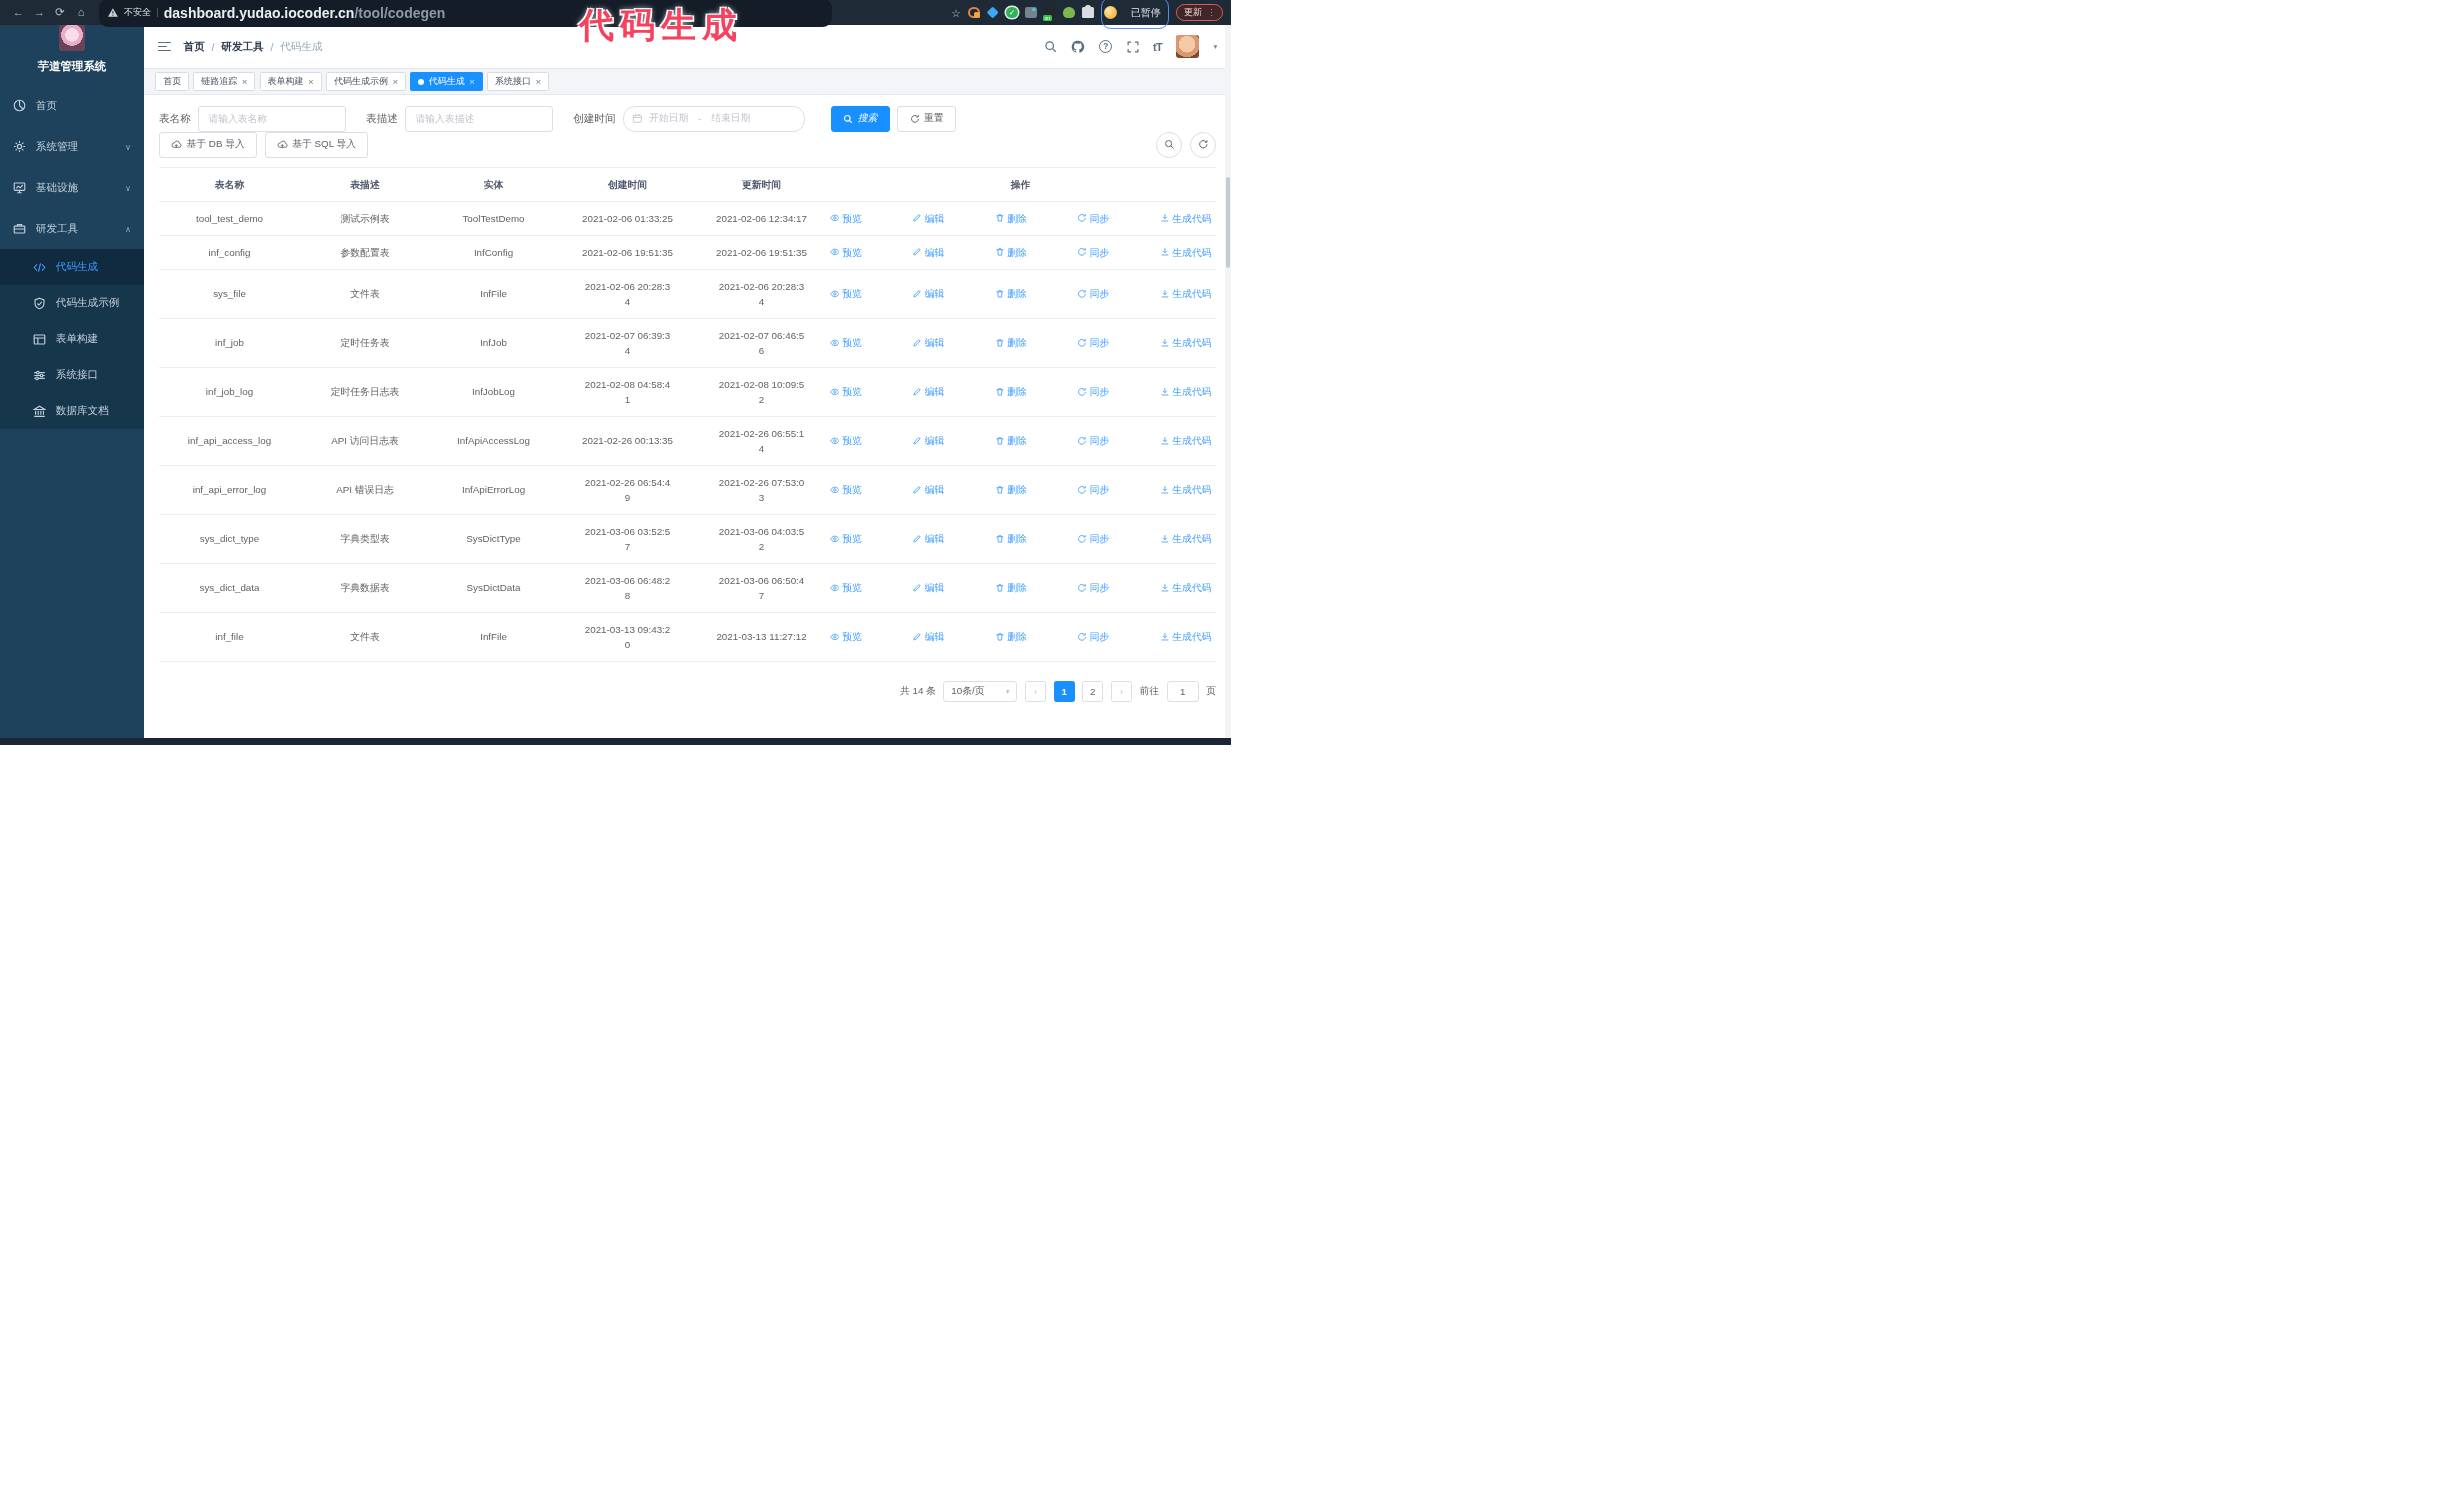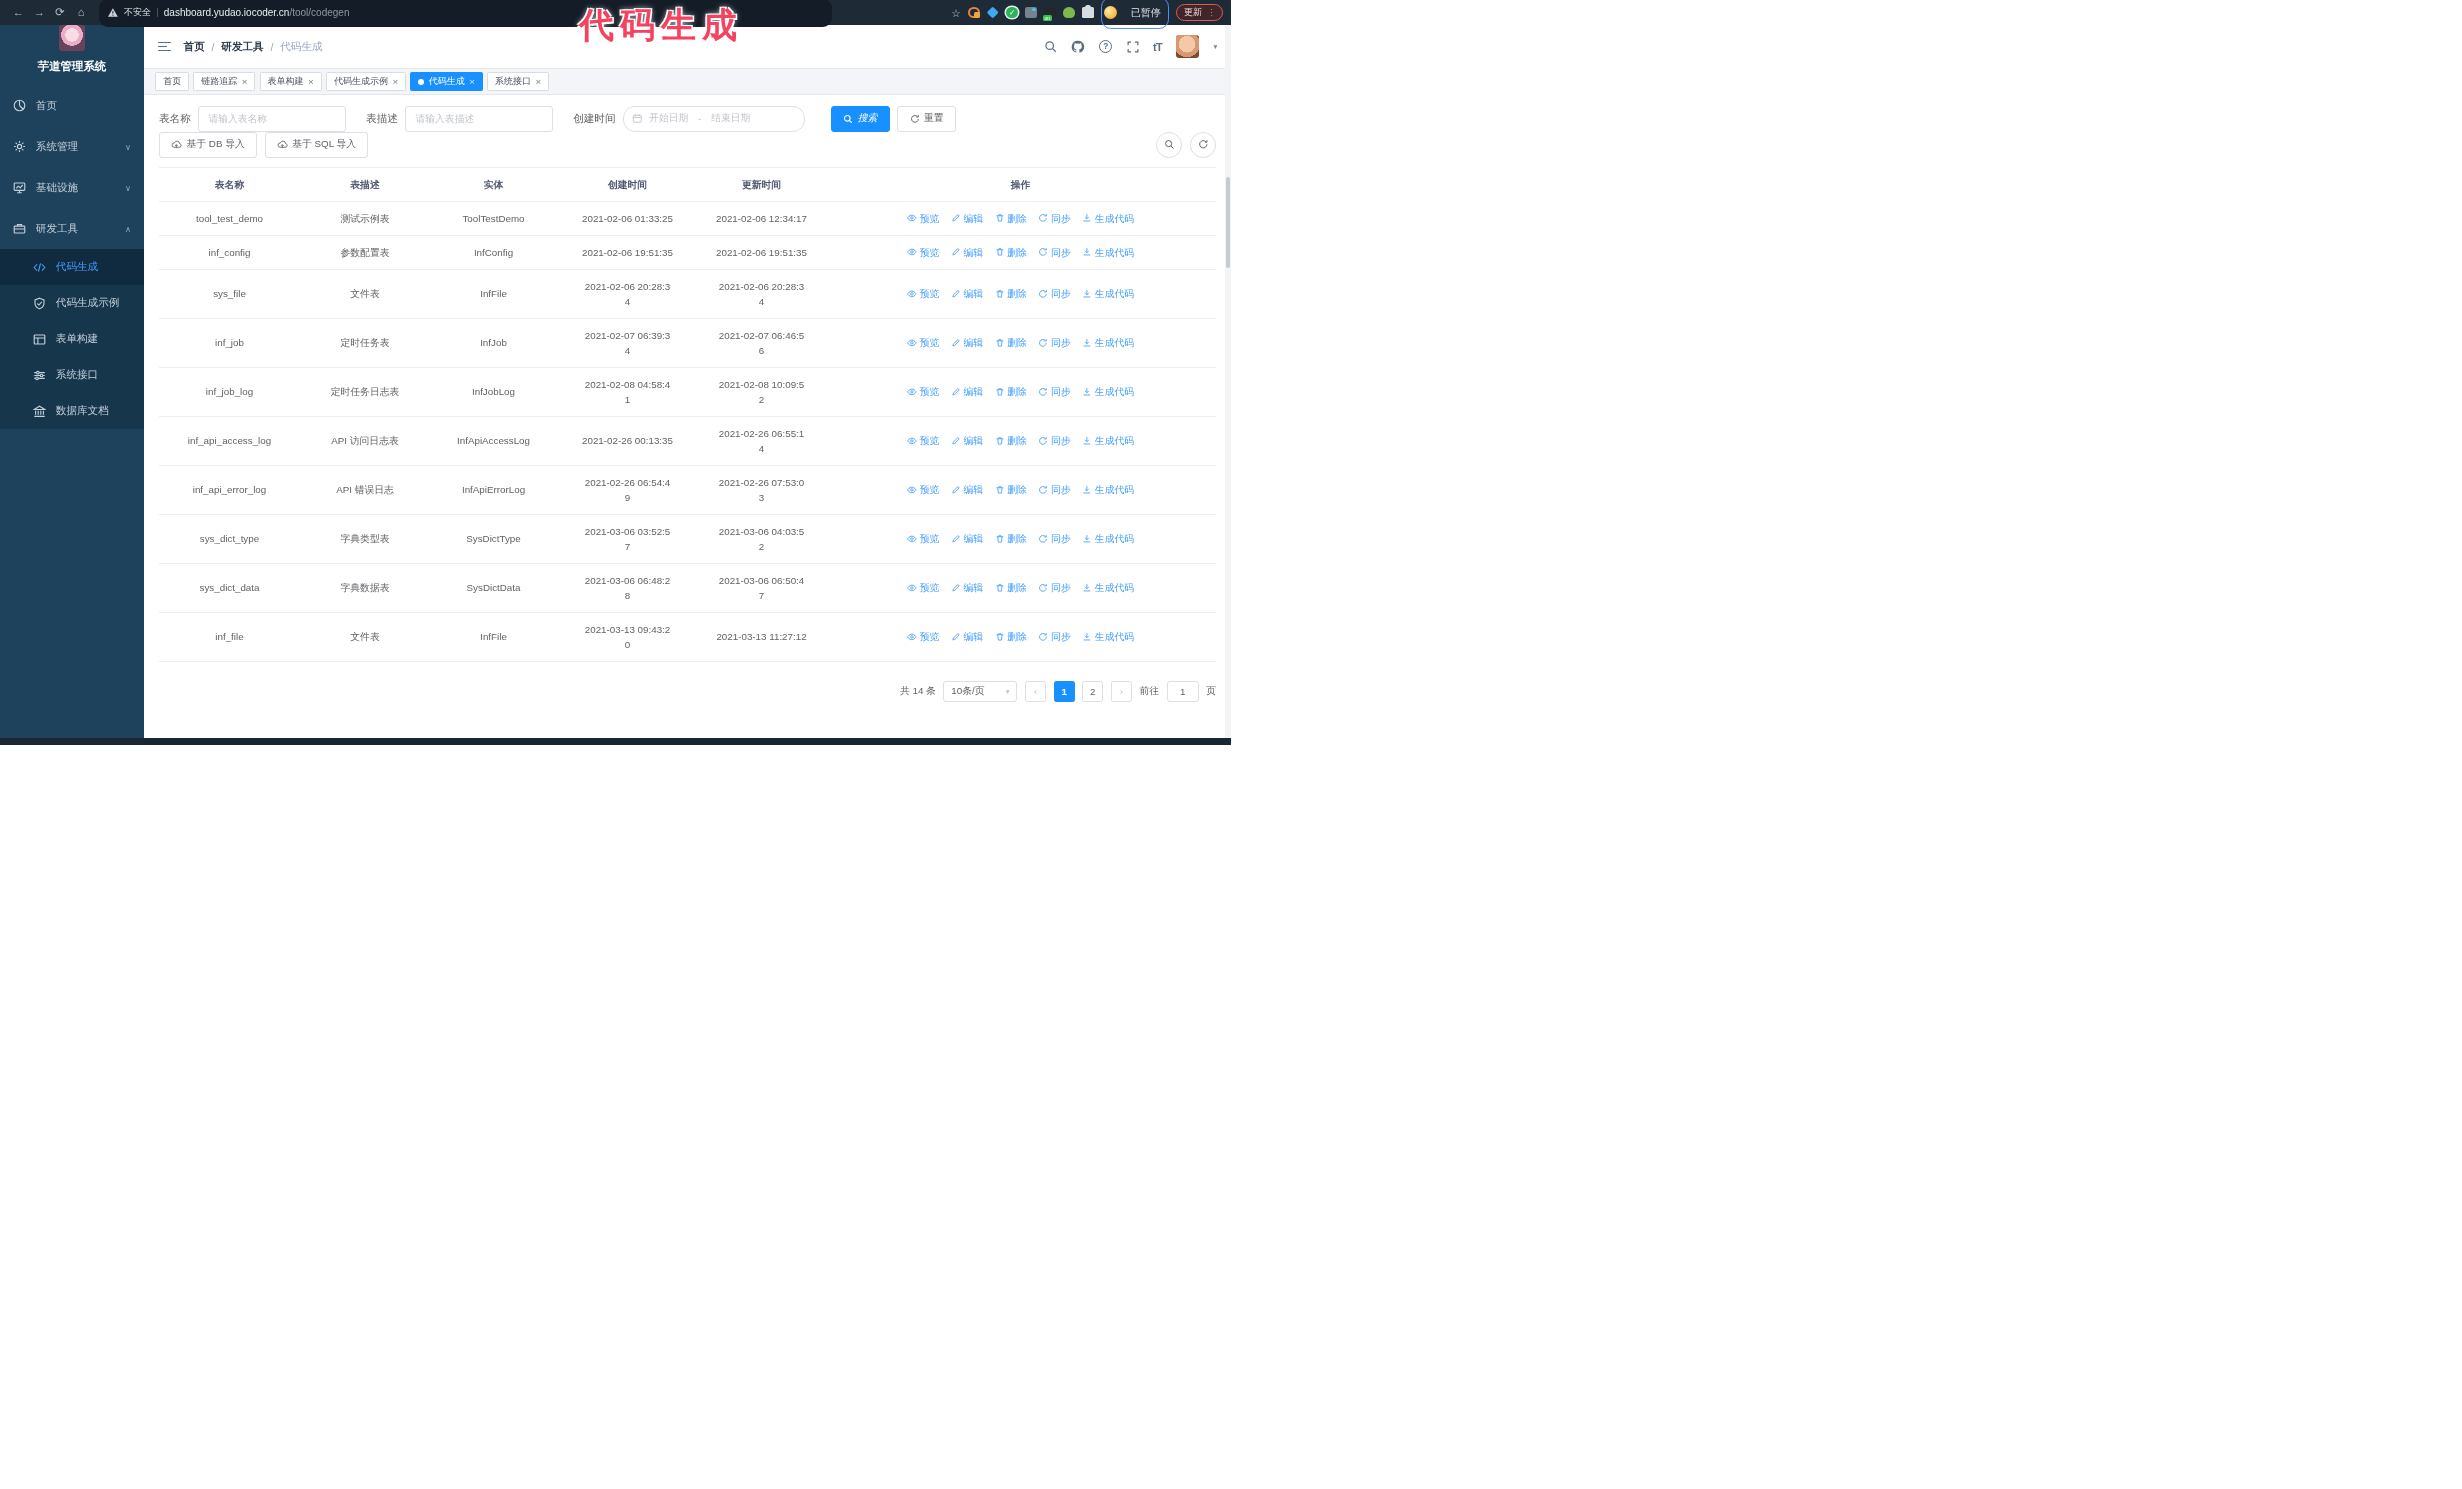--- a/index.html
+++ b/index.html
@@ -6,21 +6,21 @@
   html,body { width:1231px; height:745px; }
   body { font-family:"Liberation Sans","DejaVu Sans",sans-serif; background:#fff; position:relative; overflow:hidden; }
   svg { display:block; }
 
   
   .browser-bar { height:25px; background:#1f2a37; display:flex; align-items:center; padding:0 7.6px; position:relative; z-index:20; }
   .nav-ico { color:#b3bec9; font-size:11.4px; width:21px; text-align:center; line-height:25px; cursor:pointer; }
   .url-pill { width:733px; height:28px; background:#141d27; border-radius:9px; display:flex; align-items:center; padding:0 9px; gap:6px; margin-left:7.6px; }
   .sec-label { color:#e2e7ec; font-size:9px; }
   .url-div { width:0.8px; height:9.8px; background:#45515d; }
-  .url-text { font-size:10px; color:#e8edf2; white-space:nowrap; }
+  .url-text { font-size:14px; color:#e8edf2; white-space:nowrap;font-weight:bold; }
   .url-text .path { color:#8b98a5; }
   .bar-right { margin-left:auto; display:flex; align-items:center; gap:7.6px; }
   .star { color:#c3ced8; font-size:10.6px; }
   .ext { width:11.4px; height:11.4px; position:relative; cursor:pointer; }
   .ext-a { border:2.3px solid #e8823c; border-radius:50%; }
   .ext-a::after { content:""; position:absolute; right:-2.3px; bottom:-2.3px; width:6px; height:6.8px; background:#f0a63f; border-radius:1.5px; }
   .ext-b { background:#3fa7f5; transform:rotate(45deg) scale(.78); border-radius:2.3px; }
   .ext-c { background:#2fb357; border-radius:50%; box-shadow:0 0 0 1.5px #e8eef3; color:#fff; font-size:7.6px; text-align:center; line-height:11.4px; }
   .ext-d { background:#76828e; border-radius:2.3px; }
   .ext-d::after { content:""; position:absolute; right:0.8px; top:0.8px; width:3.8px; height:3.8px; background:#48c2f0; border-radius:50%; }
@@ -91,21 +91,21 @@
   .toolbar-row { margin-top:0; display:flex; align-items:center;justify-content:space-between; }
   .circle-btns { margin-left:auto; display:flex; gap:7.6px; }
   .circle-btn { width:26px; height:26px; border-radius:50%; border:0.8px solid #dcdfe6; display:flex; align-items:center; justify-content:center; color:#606266; background:#fff; cursor:pointer; }
 
   .dtable { margin-top:9px; border-top:0.8px solid #ebeef5; font-size:9.8px; color:#606266; }
   .tr { display:flex; border-bottom:0.8px solid #ebeef5; align-items:center; text-align:center; }
   .tr.head .td { font-weight:bold; color:#515a6e; padding:9px 4.5px; }
   .td { padding:9px 4.5px; line-height:15px; }
   .c1{width:141px;} .c2{width:130px;} .c3{width:127px;} .c4{width:141px;} .c5{width:127px;} .c6{flex:1;}
   .time { white-space:pre-line; }
-  .actions { display:flex; justify-content:center; align-items:center; gap:11.4px; }
+  .actions { display:flex; justify-content:space-between; align-items:center; gap:11.4px; }
   .act { color:#409eff; display:inline-flex; align-items:center; gap:3px; font-size:9.8px; text-decoration:none; cursor:pointer; white-space:nowrap; }
   .act svg { width:9.8px; height:9.8px; }
 
   .pager { display:flex; align-items:center; justify-content:flex-end; gap:7.6px; margin-top:19.7px; font-size:9.8px; color:#606266; }
   .psel { width:74px; height:21px; border:0.8px solid #dcdfe6; border-radius:3px; display:flex; align-items:center; justify-content:space-between; padding:0 6.8px; cursor:pointer; }
   .psel .caret { color:#c0c4cc; }
   .pchip { min-width:21px; height:21px; border:0.8px solid #dcdfe6; border-radius:2.3px; background:#fff; display:flex; align-items:center; justify-content:center; color:#606266; cursor:pointer; font-size:9.8px; }
   .pchip.arrow { color:#b4bccc; }
   .pchip.active { background:#1890ff; color:#fff; border-color:#1890ff; font-weight:bold; }
   .goto-input { width:32px; height:21px; border:0.8px solid #dcdfe6; border-radius:3px; text-align:center; font-size:9.8px; color:#606266; outline:none; }

